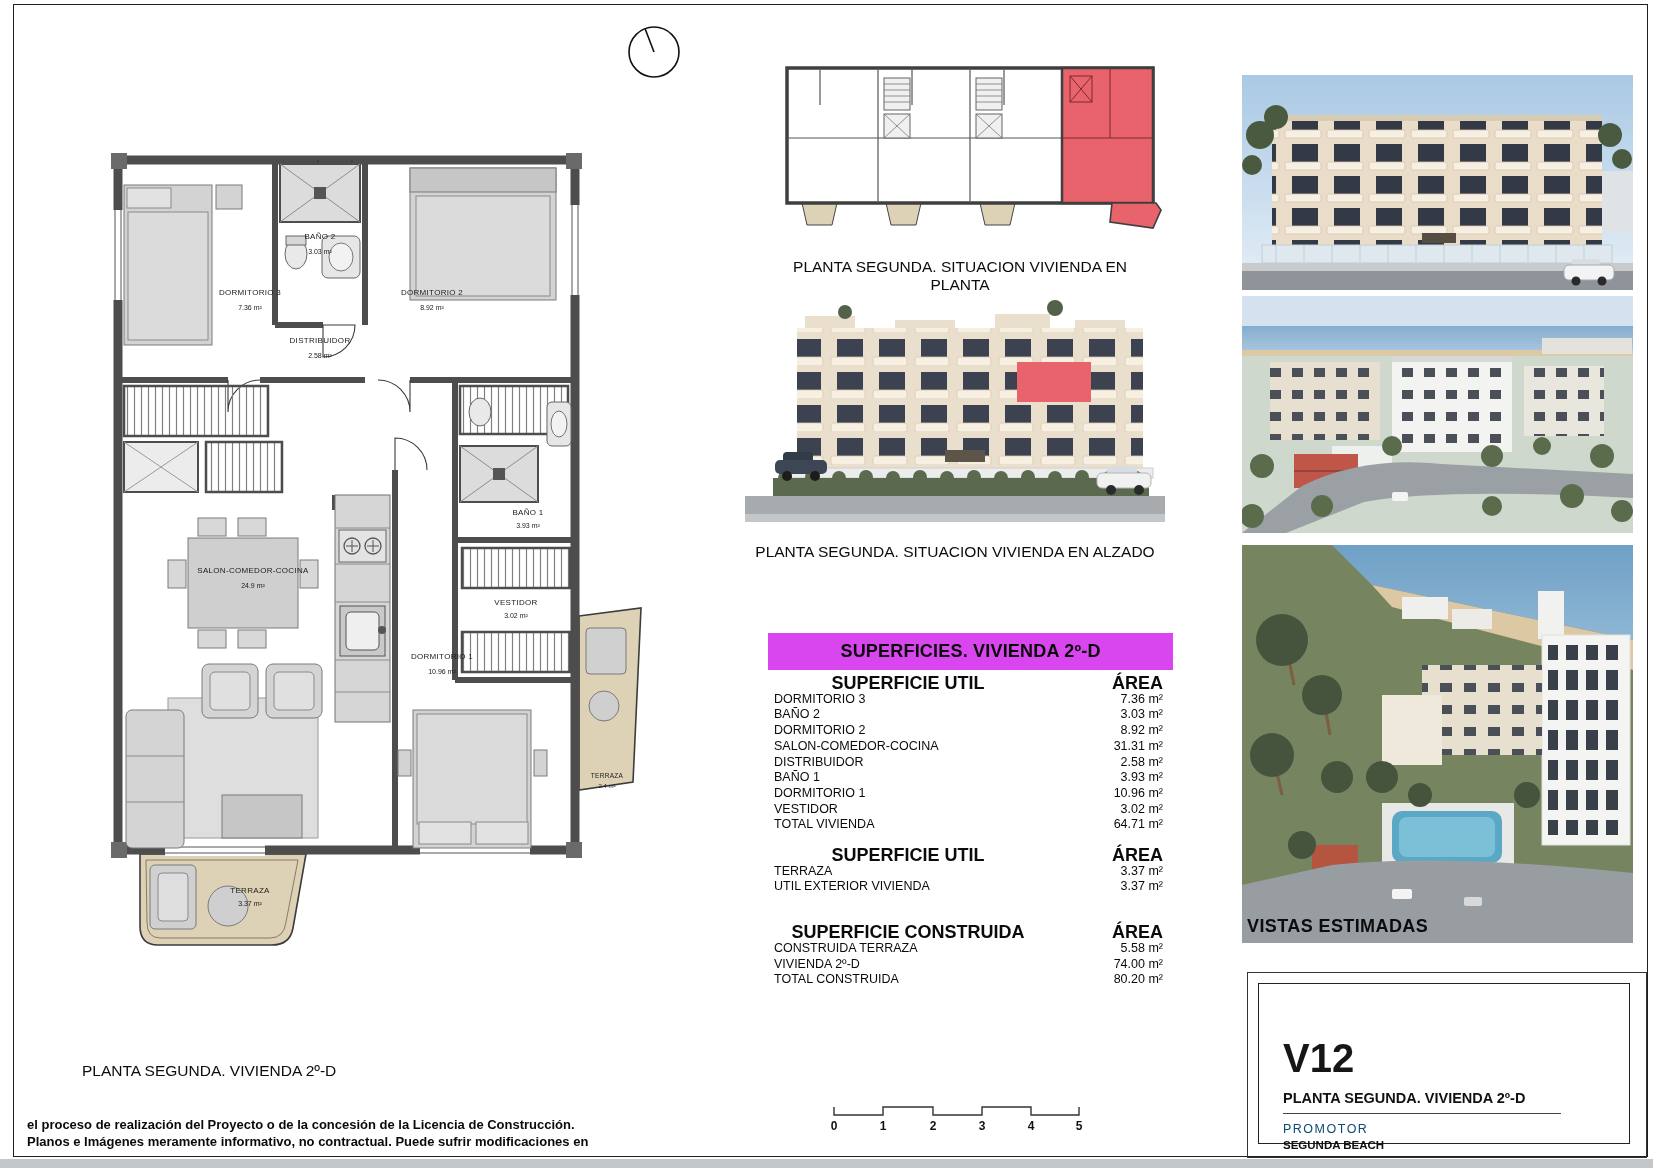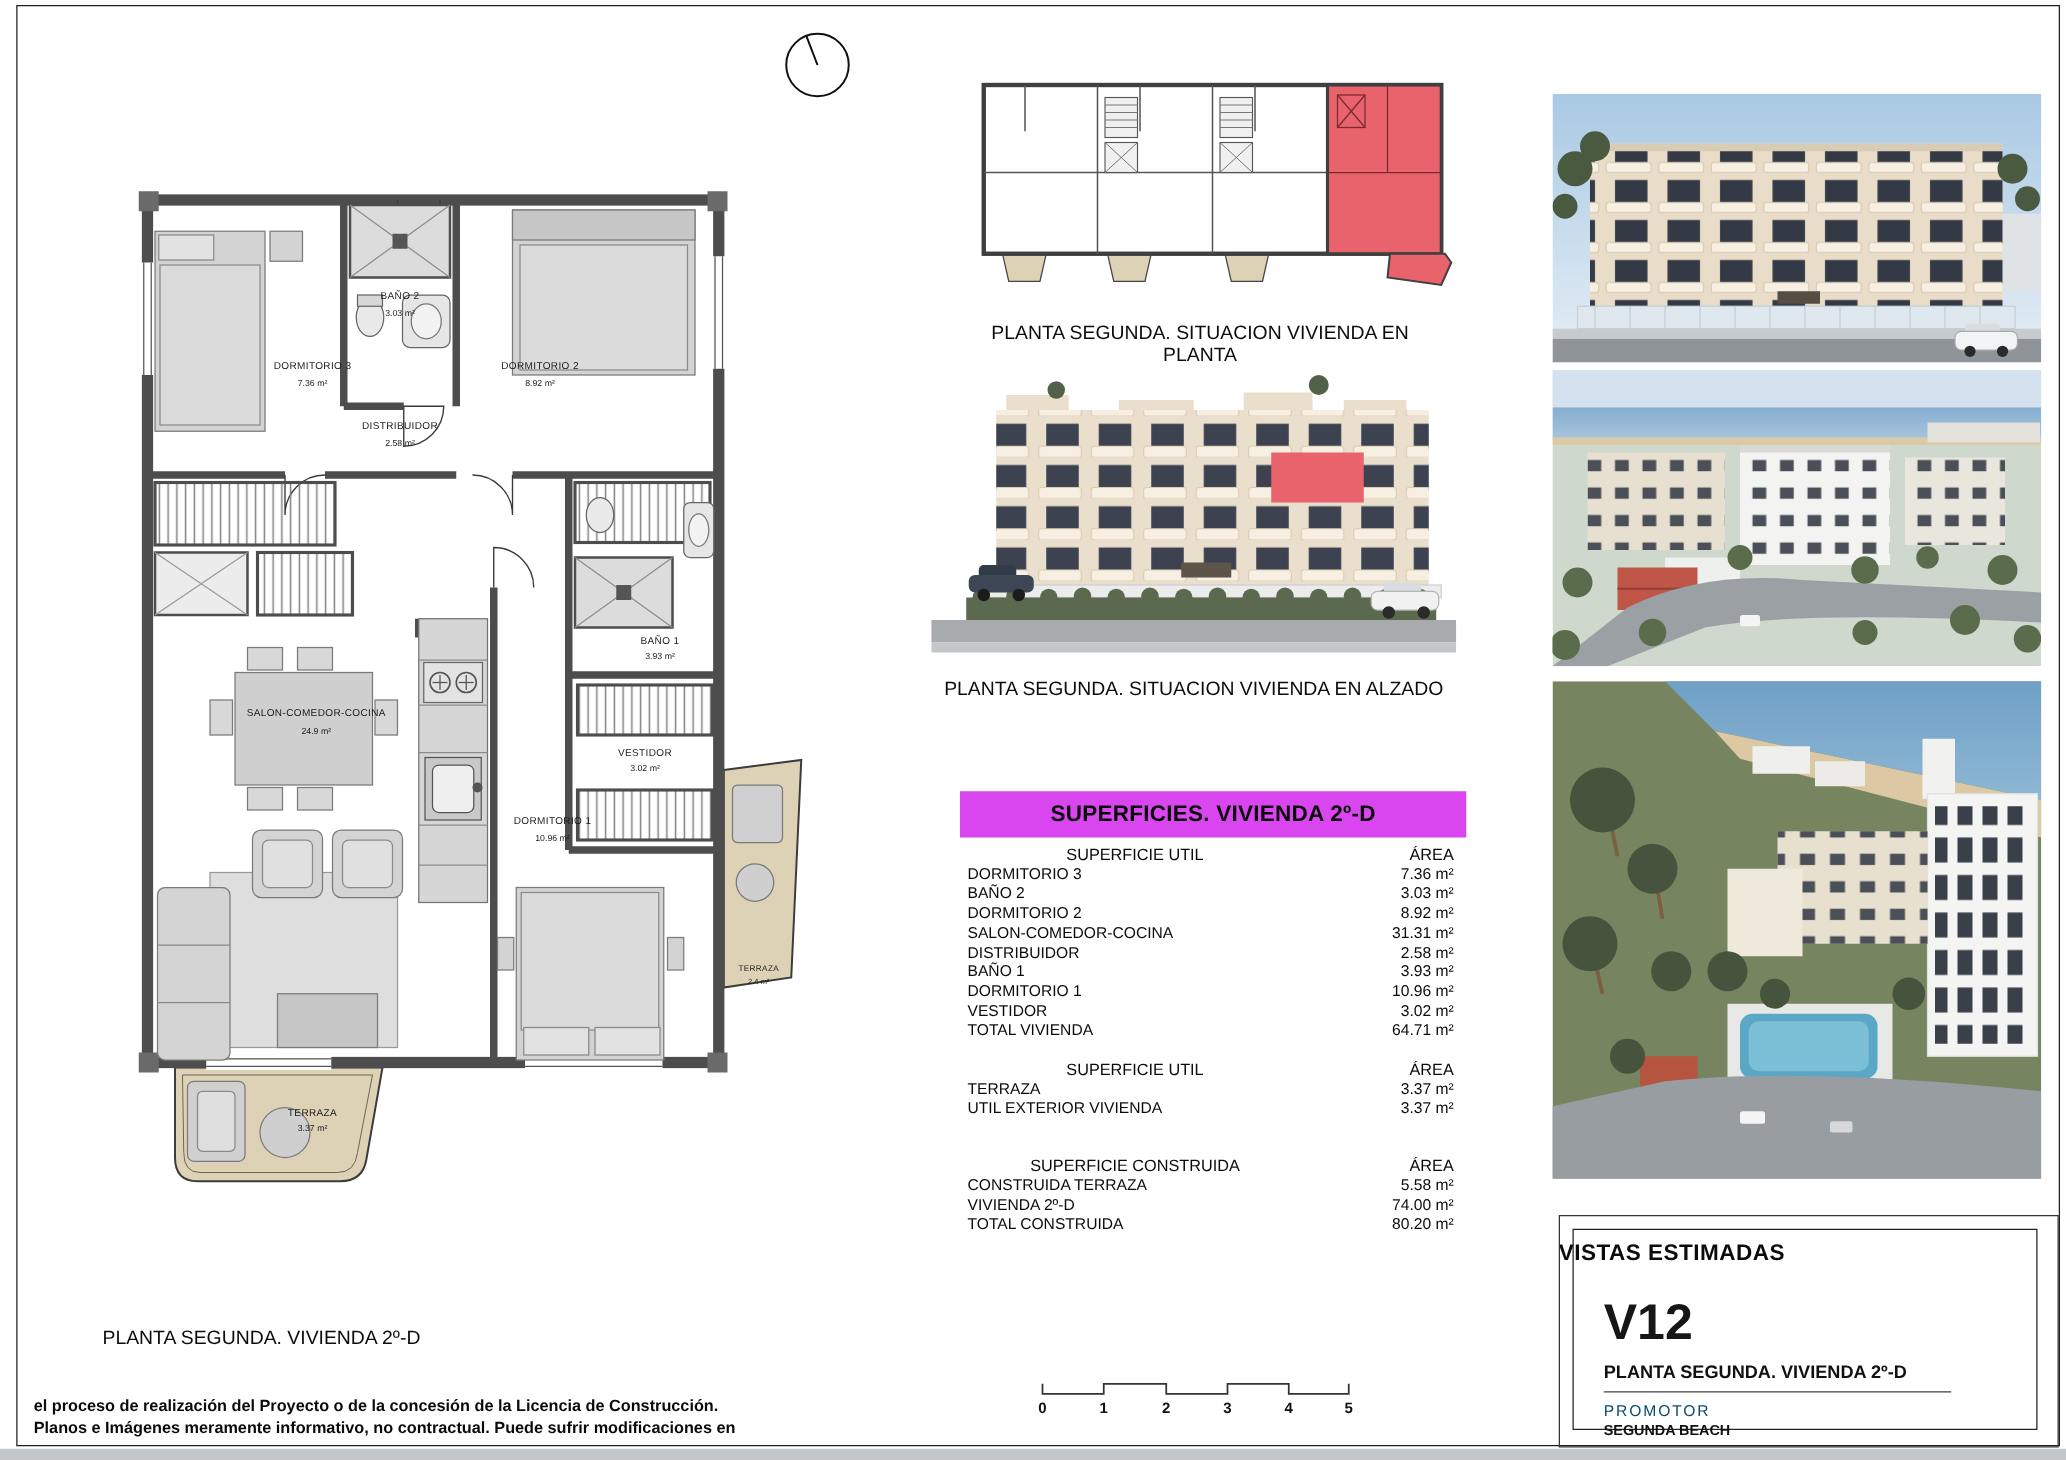--- a/index.html
+++ b/index.html
@@ -19,27 +19,27 @@
   .caption{position:absolute;font-size:15.5px;color:#0c0c0c;}
   .caption.centered{text-align:center;}
 
   
   .s-table{position:absolute;left:768px;top:633px;width:405px;color:#0b0b0b;}
   .t-title{height:37px;line-height:37px;background:#d946ef;text-align:center;
            font-size:18px;font-weight:bold;letter-spacing:.2px;}
   .t-row{display:flex;line-height:15.7px;font-size:12.5px;}
   .t-label{flex:1;padding-left:6px;}
   .t-value{width:110px;text-align:right;padding-right:10px;}
-  .t-headrow{display:flex;line-height:15.7px;font-size:13px;font-weight:normal;}
+  .t-headrow{display:flex;line-height:15.7px;font-size:18px;font-weight:bold;}
   .t-sec{width:280px;text-align:center;}
   .t-areahead{flex:1;text-align:right;padding-right:10px;}
   .gap-a{margin-top:6px;}.gap-b{margin-top:15px;}.gap-c{margin-top:30px;}
 
   
-  .views-heading{position:absolute;left:1247px;top:992px;font-size:18px;font-weight:bold;
+  .views-heading{position:absolute;left:1247px;top:916px;font-size:18px;font-weight:bold;
                  color:#0c0c0c;letter-spacing:.4px;}
   .tb-outer{position:absolute;left:1247px;top:972px;width:398px;height:184px;border:1px solid #333;}
   .tb-inner{position:absolute;left:10px;top:10px;width:372px;height:161px;border:1.5px solid #222;
             padding-left:24px;box-sizing:border-box;}
   .tb-code{margin-top:54px;font-size:40px;font-weight:bold;color:#161616;line-height:1;}
   .tb-sub{margin-top:12px;font-size:14.5px;font-weight:bold;color:#111;width:278px;
           border-bottom:1px solid #444;padding-bottom:7px;}
   .tb-promolabel{margin-top:8px;font-size:12.5px;letter-spacing:1.5px;color:#0c4a6e;}
   .tb-promoname{margin-top:3px;font-size:11.5px;font-weight:bold;color:#111;}
 

